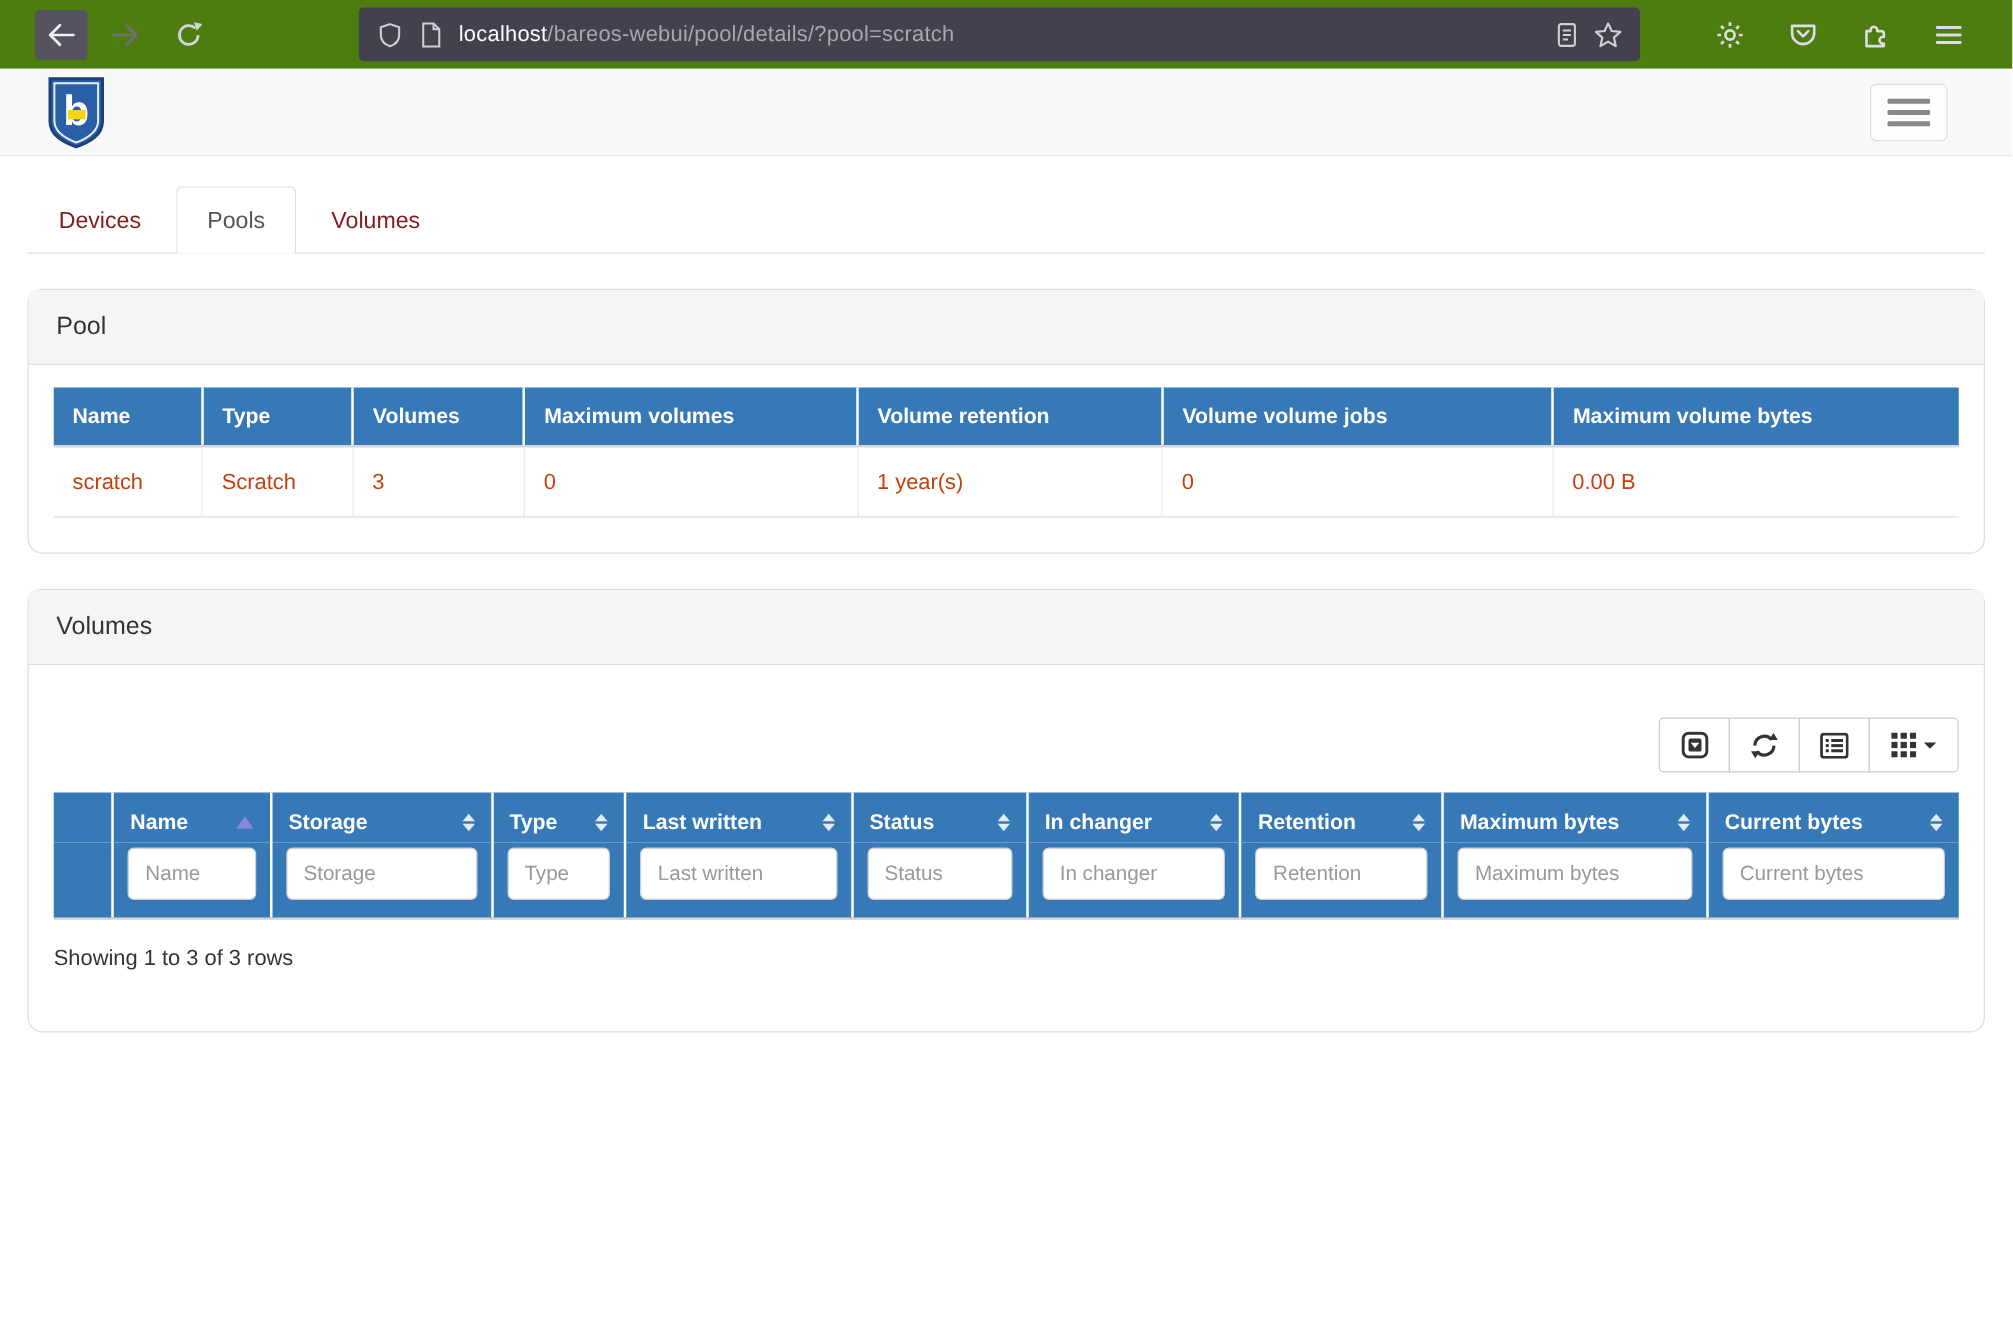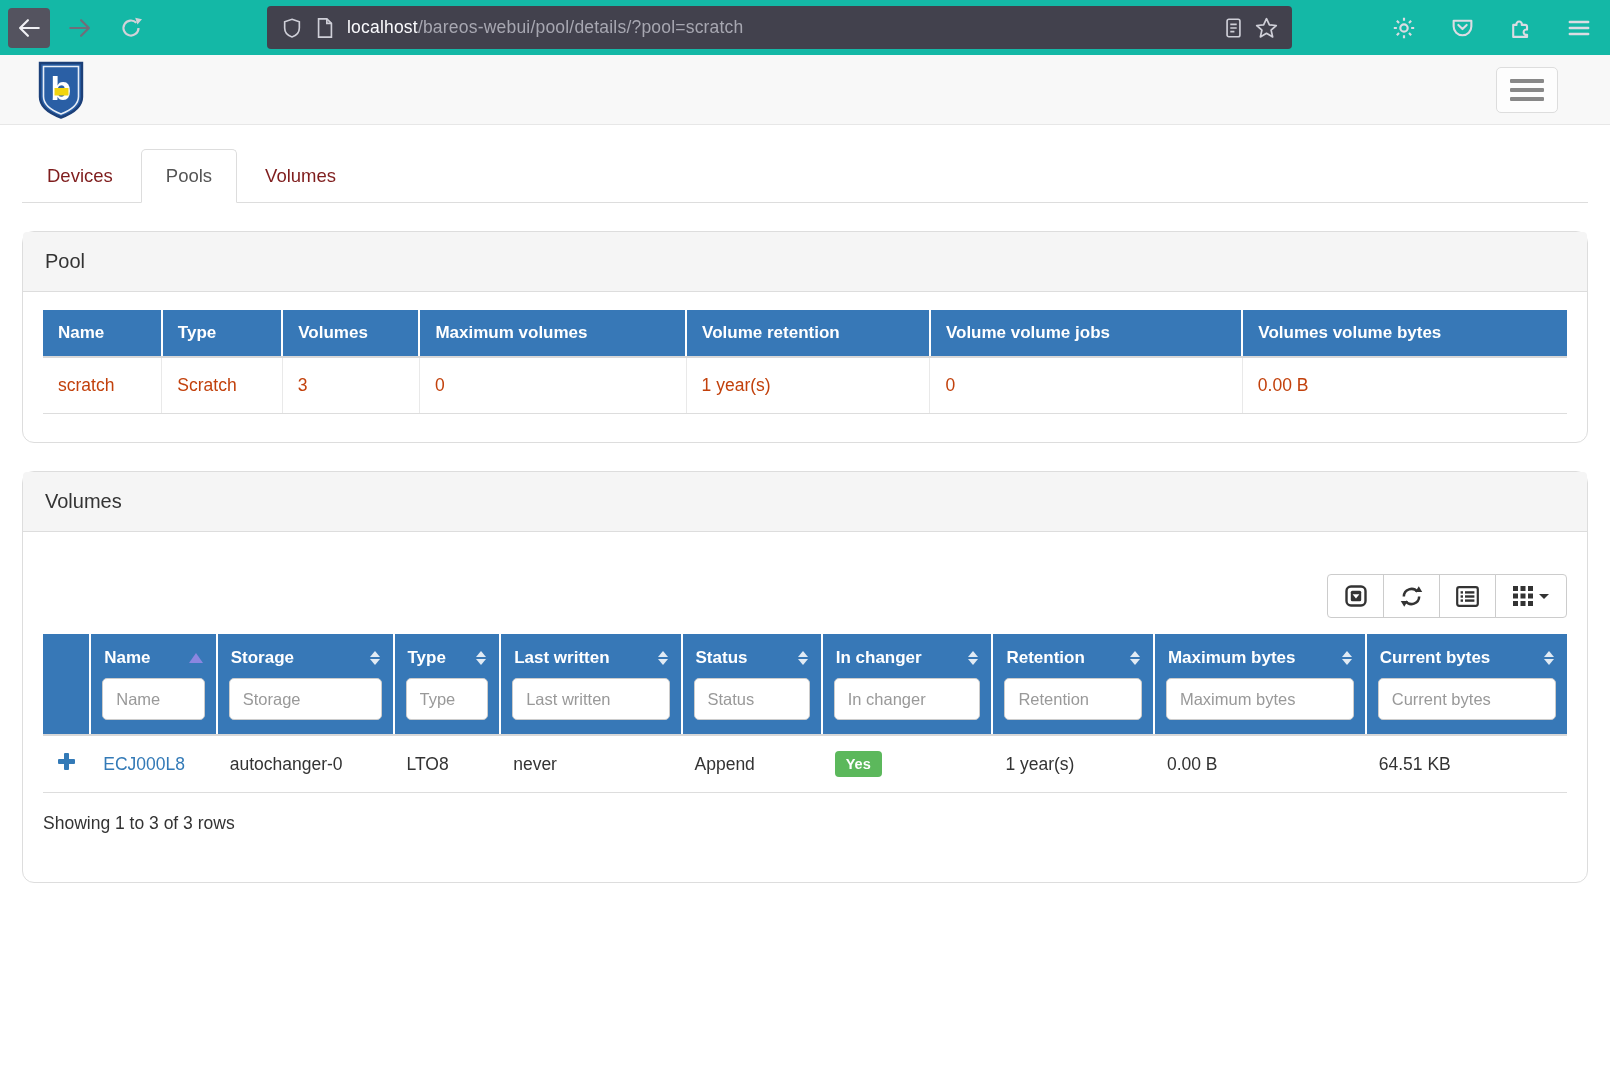--- a/index.html
+++ b/index.html
@@ -5,21 +5,21 @@
   * { box-sizing: border-box; }
   html,body { margin:0; padding:0; }
   body {
     width:1610px; height:1072px; overflow:hidden;
     background:#fff;
     font-family:"Liberation Sans", sans-serif;
     color:#333;
   }
 
   
-  .browser { height:55px; background:#14b8a6; display:flex; align-items:center; padding:0 8px; }
+  .browser { height:55px; background:#4d7c0f; display:flex; align-items:center; padding:0 28px; }
   .tb-btn { width:42px; height:40px; border:none; background:transparent; border-radius:4px;
             display:flex; align-items:center; justify-content:center; flex:0 0 auto; margin-right:9px; cursor:pointer; }
   .tb-btn.back-active { background:#54535f; }
   .urlbar { margin-left:106px; width:1025px; height:43px; background:#42414d; border-radius:4px;
             display:flex; align-items:center; padding:0 14px; gap:12px; }
   .url-text { flex:1; font-size:17.5px; color:#fbfbfe; white-space:nowrap; overflow:hidden; letter-spacing:.2px; }
   .url-text .url-path { color:#a7a7b1; }
   .browser-right { margin-left:auto; display:flex; align-items:center; gap:33px; padding-right:10px; }
   .bicon { display:flex; align-items:center; justify-content:center; cursor:pointer; }
 
@@ -201,21 +201,21 @@
           <col style="width:21.3%">
       </colgroup>
       <thead>
         <tr>
           <th>Name</th>
           <th>Type</th>
           <th>Volumes</th>
           <th>Maximum volumes</th>
           <th>Volume retention</th>
           <th>Volume volume jobs</th>
-          <th>Volumes volume bytes</th>
+          <th>Maximum volume bytes</th>
         </tr>
       </thead>
       <tbody>
         <tr>
           <td>scratch</td>
           <td>Scratch</td>
           <td>3</td>
           <td>0</td>
           <td>1 year(s)</td>
           <td>0</td>
@@ -381,30 +381,18 @@
           <th><input class="filter-input" placeholder="Type" style=""></th>
           <th><input class="filter-input" placeholder="Last written" style=""></th>
           <th><input class="filter-input" placeholder="Status" style=""></th>
           <th><input class="filter-input" placeholder="In changer" style=""></th>
           <th><input class="filter-input" placeholder="Retention" style=""></th>
           <th><input class="filter-input" placeholder="Maximum bytes" style=""></th>
           <th><input class="filter-input" placeholder="Current bytes" style=""></th>
         </tr>
       </thead>
       <tbody>
-        <tr>
-          <td class="expand-cell"><span class="plus-icon"></span></td>
-          <td><a class="vol-link">ECJ000L8</a></td>
-          <td>autochanger-0</td>
-          <td>LTO8</td>
-          <td>never</td>
-          <td>Append</td>
-          <td><span class="badge-yes">Yes</span></td>
-          <td>1 year(s)</td>
-          <td>0.00 B</td>
-          <td>64.51 KB</td>
-        </tr>
       </tbody>
     </table>
 
     <div class="table-footer">Showing 1 to 3 of 3 rows</div>
   </div>
 </section>
 
 </body></html>

